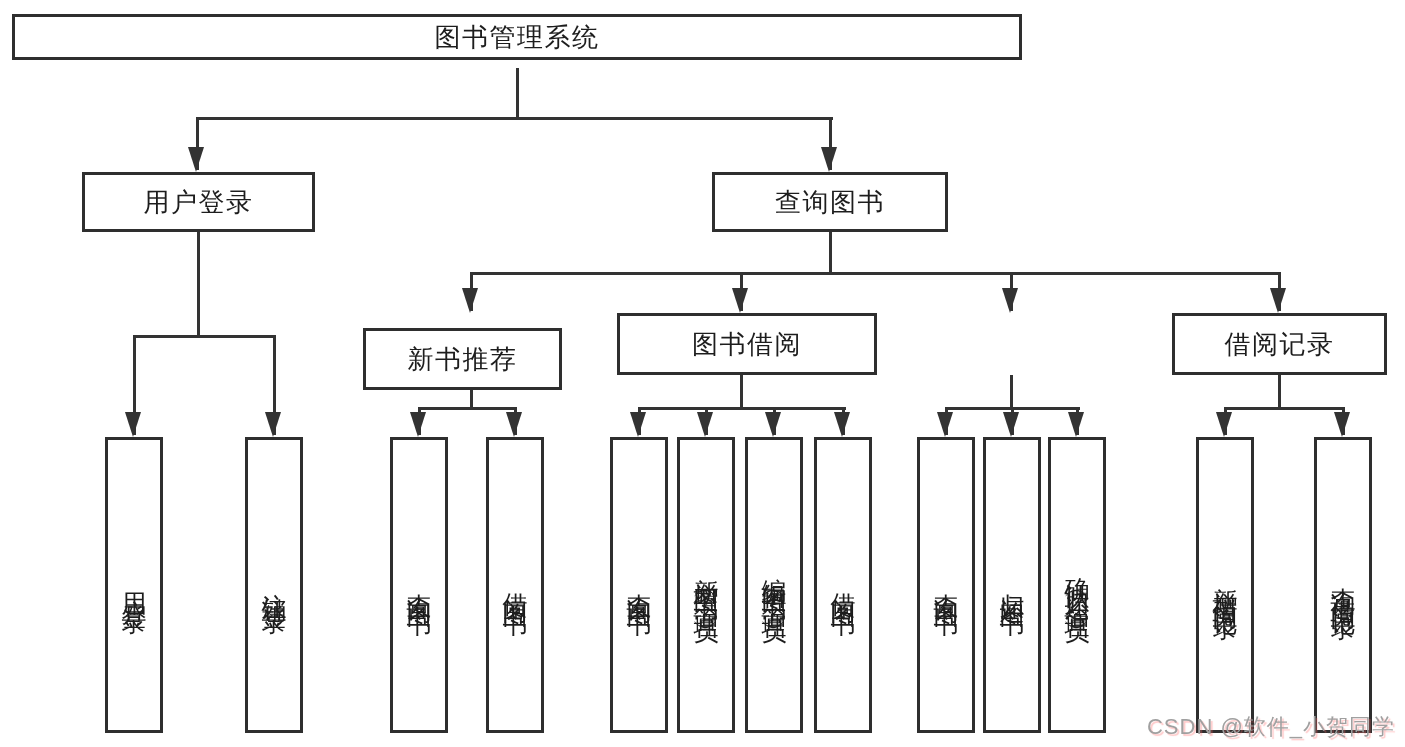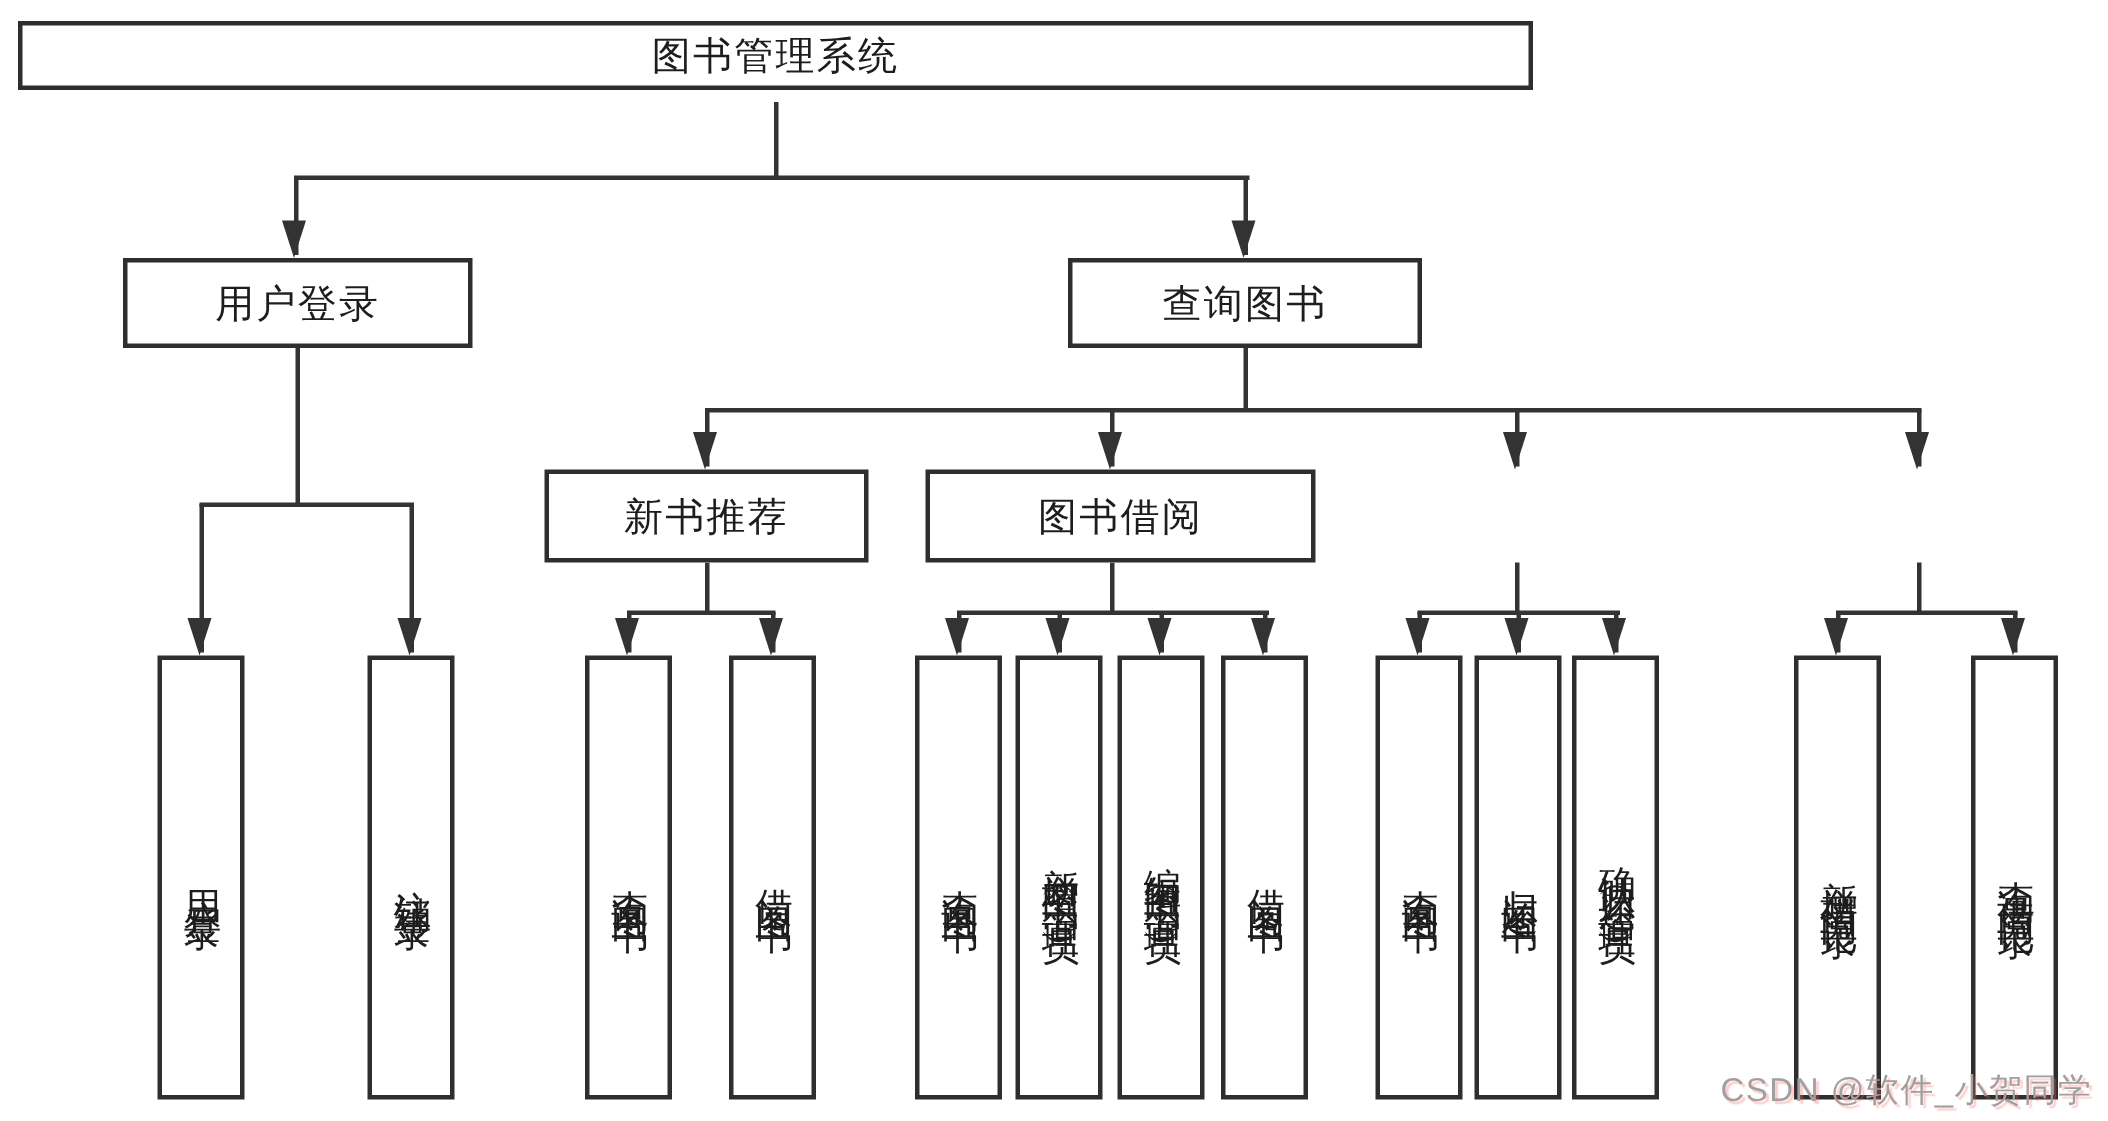--- a/index.html
+++ b/index.html
@@ -112,25 +112,28 @@
     <span class="lbl">图书管理系统</span>
   </div>
 
   <div class="box" style="left:82px;top:172px;width:233px;height:60px">
     <span class="lbl">用户登录</span>
   </div>
   <div class="box" style="left:712px;top:172px;width:236px;height:60px">
     <span class="lbl">查询图书</span>
   </div>
 
-  <div class="box" style="left:363px;top:313px;width:216px;height:62px">
+  <div class="box" style="left:363px;top:328px;width:199px;height:62px">
     <span class="lbl">新书推荐</span>
   </div>
   <div class="box" style="left:617px;top:313px;width:260px;height:62px">
     <span class="lbl">图书借阅</span>
+  </div>
+  <div class="box" style="left:1172px;top:313px;width:215px;height:62px">
+    <span class="lbl">借阅记录</span>
   </div>
 
   <div class="box leaf" style="left:105px">
     <span class="lbl">用户登录</span>
   </div>
   <div class="box leaf" style="left:245px">
     <span class="lbl">注销登录</span>
   </div>
   <div class="box leaf" style="left:390px">
     <span class="lbl">查询图书</span>

